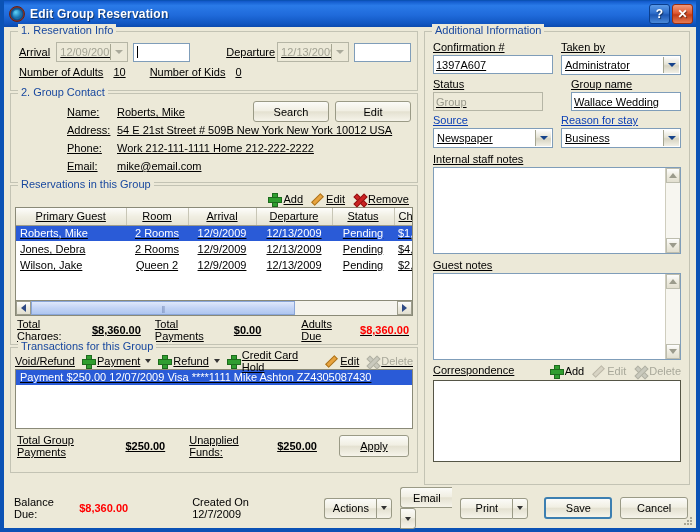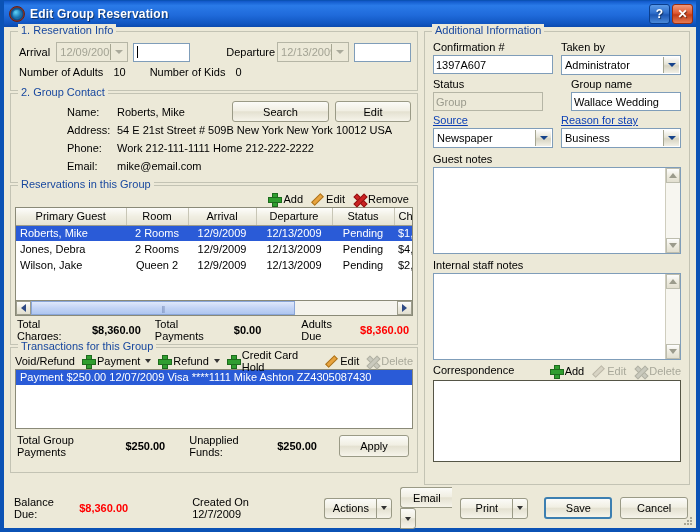--- a/index.html
+++ b/index.html
@@ -59,21 +59,21 @@
     border-radius: 3px;
     color: #fff; font-weight: bold; font-size: 12px;
     display: flex; align-items: center; justify-content: center;
     text-shadow: 1px 1px 1px rgba(0,0,0,.5);
     cursor: pointer;
   }
   .tb-btn.help { background: linear-gradient(to bottom,#5b9ae8,#2f6fcc 45%,#1d57b4 55%,#4a8ada); }
   .tb-btn.close { background: linear-gradient(to bottom,#f09a7c,#e05a33 45%,#c33c16 55%,#e57a53); border-color: #9a2e10; }
 
   
-  #content { flex: 1; display: flex; padding: 0; position: relative; }
+  #content { flex: 1; display: flex; padding: 0; position: relative; text-decoration: underline; }
   #leftcol { width: 418px; flex: 0 0 418px; padding: 4px 4px 0 6px; position: relative; }
   #rightcol { flex: 1; padding: 4px 6px 0 2px; position: relative; }
 
   
   .gb { border: 1px solid #c3c3b4; border-top: none; position: relative; margin-bottom: 2px; }
   .gb::before {
     content: ""; position: absolute; left: 0; right: 0; top: 0;
     border-top: 1px solid #c3c3b4;
   }
   .gb > .gb-title {
@@ -288,21 +288,21 @@
           </div>
           <div class="row" style="height:18px;">
             <span class="lbl" style="width:50px;">Phone:</span>
             <span class="lbl">Work 212-111-1111 Home 212-222-2222</span>
           </div>
           <div class="row" style="height:18px;">
             <span class="lbl" style="width:50px;">Email:</span>
             <span class="lbl">mike@email.com</span>
           </div>
           <div style="position:absolute; right:6px; top:8px; display:flex; gap:6px;">
-            <div class="btn" style="width:97px;">Search</div>
+            <div class="btn" style="width:76px;">Search</div>
             <div class="btn" style="width:76px;">Edit</div>
           </div>
         </div>
       </div>
 
       <div class="gb" style="height:160px;">
         <div class="gb-title">Reservations in this Group</div>
         <div class="gb-body" style="padding:6px 4px 0 4px;">
           <div class="toolbar" style="justify-content:flex-end; padding-right:4px; height:16px;">
             <span class="tbitem">
@@ -491,37 +491,37 @@
               <div class="combo">
                 <span>Business</span>
                 <span class="arrow">
                     <i></i>
                   </span>
               </div>
             </div>
           </div>
 
           <div style="margin-top:5px;">
-            <div class="lbl" style="height:14px;">Guest notes</div>
+            <div class="lbl" style="height:14px;">Internal staff notes</div>
             <div class="notebox" style="height:87px;">
               <div class="area"></div>
               <div class="vscroll">
                 <div class="vs-btn u">
                     <i></i>
                   </div>
                 <div class="vs-track"></div>
                 <div class="vs-btn d">
                     <i></i>
                   </div>
               </div>
             </div>
           </div>
 
           <div style="margin-top:5px;">
-            <div class="lbl" style="height:14px;">Internal staff notes</div>
+            <div class="lbl" style="height:14px;">Guest notes</div>
             <div class="notebox" style="height:87px;">
               <div class="area"></div>
               <div class="vscroll">
                 <div class="vs-btn u">
                     <i></i>
                   </div>
                 <div class="vs-track"></div>
                 <div class="vs-btn d">
                     <i></i>
                   </div>

